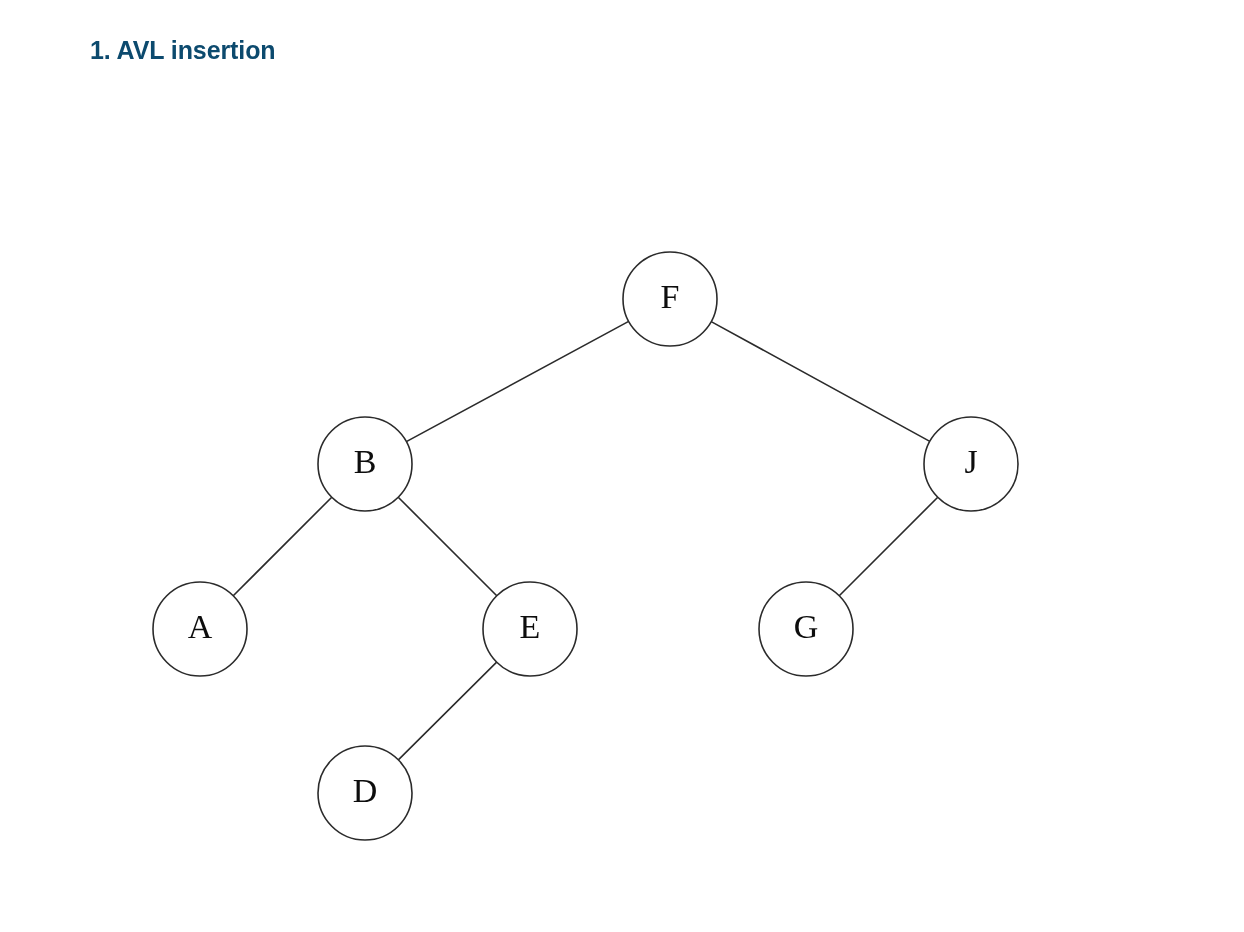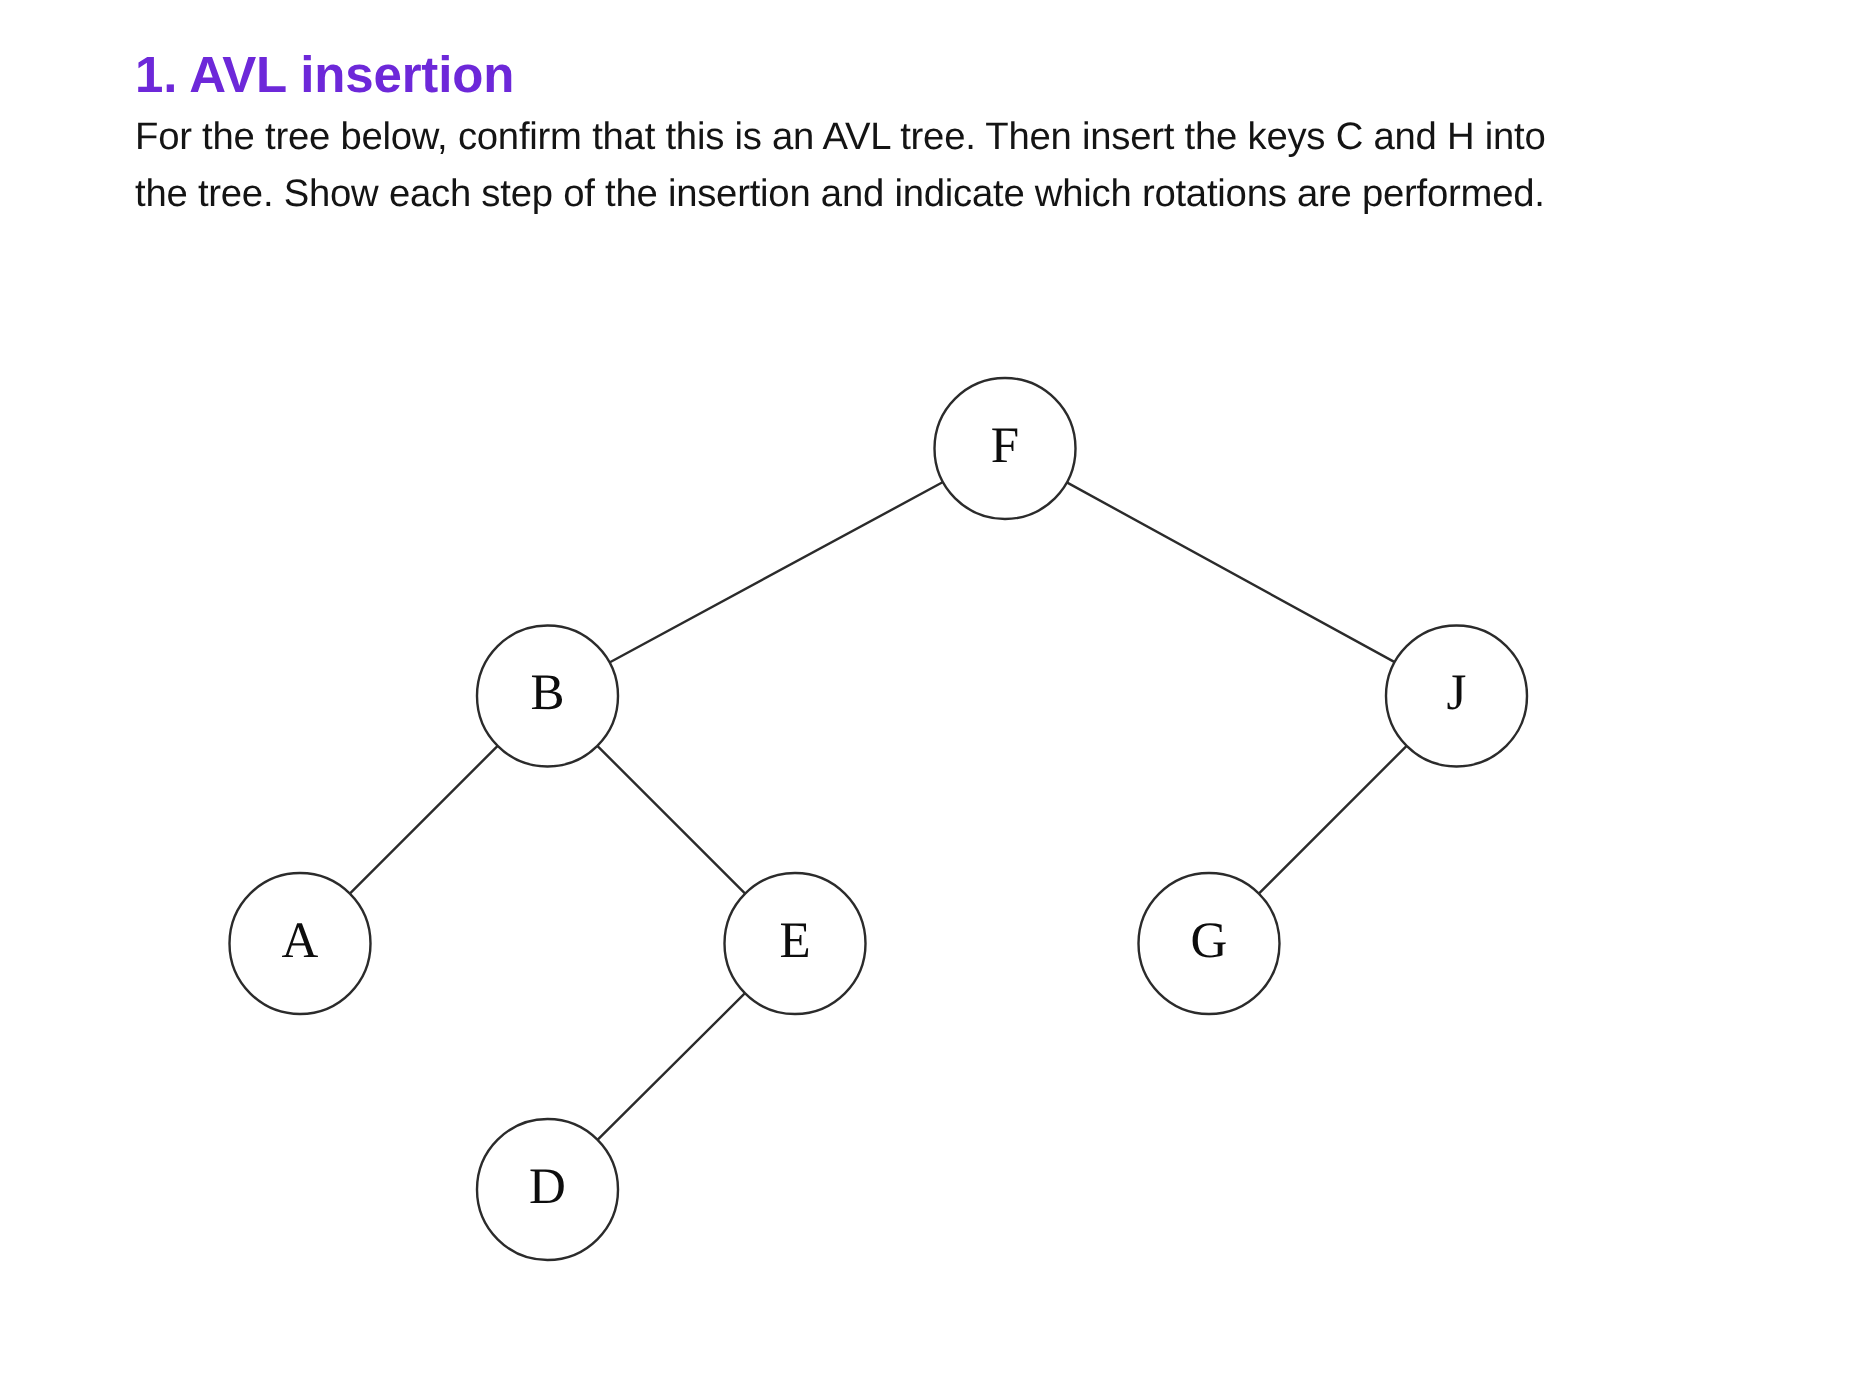--- a/index.html
+++ b/index.html
@@ -26,23 +26,23 @@
   
   .prompt-block {
     position: absolute;
     left: 90px;
     top: 34px;
     width: 1130px;
   }
   .prompt-title {
     font-family: "Liberation Sans", sans-serif;
     font-weight: 700;
-    font-size: 34px;
+    font-size: 25px;
     line-height: 33px;
-    color: #6d28d9;
+    color: #0c4a6e;
     letter-spacing: -0.1px;
     margin: 0;
     white-space: nowrap;
   }
   .prompt-body {
     font-family: "Liberation Sans", sans-serif;
     font-weight: 400;
     font-size: 25.5px;
     line-height: 38px;
     color: #141414;
@@ -88,24 +88,20 @@
     dominant-baseline: middle;
   }
 </style>
 </head>
 <body>
 
 <div id="page">
 
   <div class="prompt-block">
     <h1 class="prompt-title">1. AVL insertion</h1>
-    <p class="prompt-body">
-      <span class="line">For the tree below, confirm that this is an AVL tree. Then insert the keys C and H into</span>
-      <span class="line">the tree. Show each step of the insertion and indicate which rotations are performed.</span>
-    </p>
   </div>
 
   <div class="tree-figure">
     <svg id="tree-svg" viewBox="0 0 1244 932" xmlns="http://www.w3.org/2000/svg">
       <g id="edge-layer">
           <line x1="628.66" y1="321.36" x2="406.34" y2="441.64" class="edge-line" stroke="#2b2b2b"></line>
           <line x1="711.21" y1="321.59" x2="929.79" y2="441.41" class="edge-line" stroke="#2b2b2b"></line>
           <line x1="331.77" y1="497.23" x2="233.23" y2="595.77" class="edge-line" stroke="#2b2b2b"></line>
           <line x1="398.23" y1="497.23" x2="496.77" y2="595.77" class="edge-line" stroke="#2b2b2b"></line>
           <line x1="937.77" y1="497.23" x2="839.23" y2="595.77" class="edge-line" stroke="#2b2b2b"></line>

